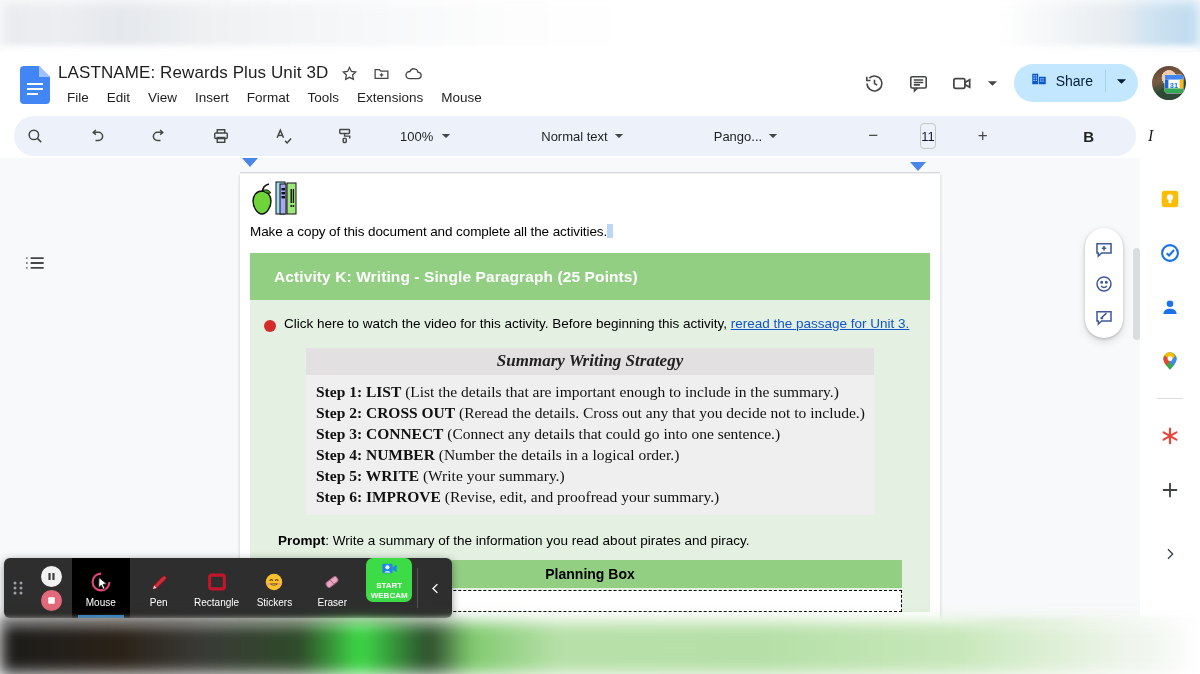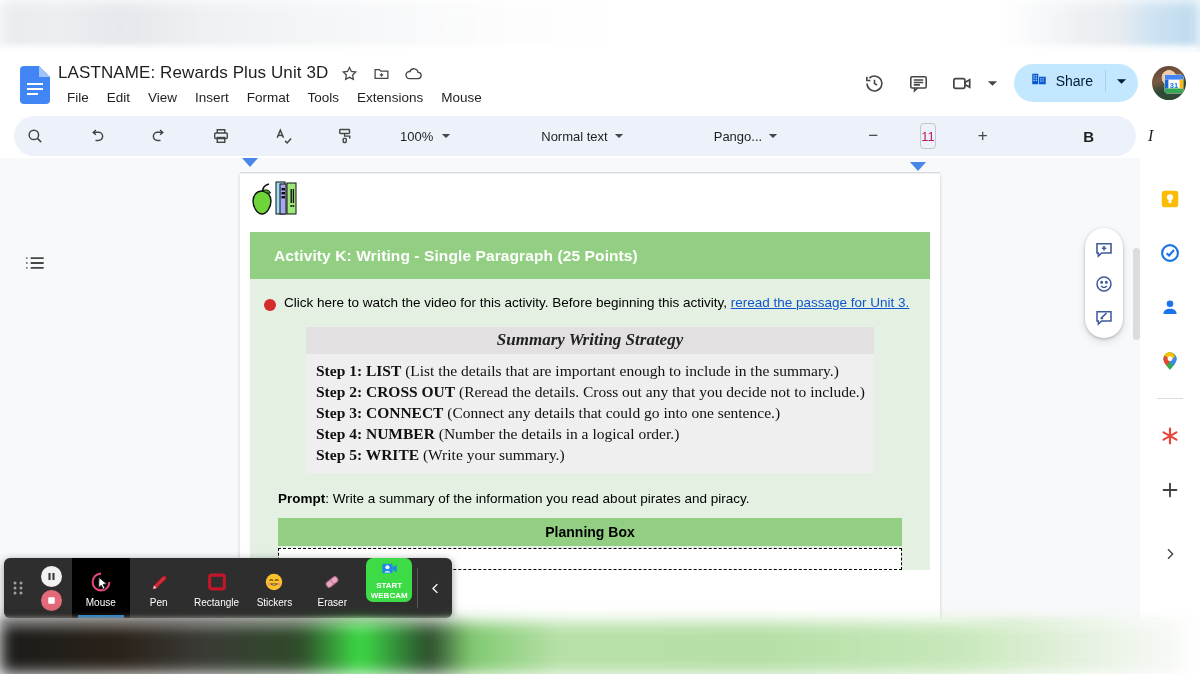--- a/index.html
+++ b/index.html
@@ -91,21 +91,21 @@
     height: 30px; min-width: 30px; border-radius: 4px; display: flex; align-items: center;
     justify-content: center; cursor: pointer; color: #444746; padding: 0 4px;
   }
   .tb-sep { width: 1px; height: 20px; background: #c7c7c7; margin: 0 6px; }
   .tb-zoom { font-size: 13px; color: #1f1f1f; padding: 0 4px 0 8px; }
   .tb-drop { display: flex; align-items: center; cursor: pointer; border-radius: 4px; height: 30px; }
   .tb-text { font-size: 13px; color: #1f1f1f; padding: 0 2px 0 10px; white-space: nowrap; }
   .caret-s { width: 18px; display:flex; align-items:center; justify-content:center; }
   .fontsize-box {
     width: 34px; height: 26px; border: 1px solid #c4c7c5; border-radius: 4px;
-    display: flex; align-items: center; justify-content: center; font-size: 13px; color: #be185d;
+    display: flex; align-items: center; justify-content: center; font-size: 13px; color: #0f172a;
     background: #edf2fa;
   }
   .tb-right { margin-left: auto; display: flex; align-items: center; }
 
   
   .editor {
     position: absolute; left: 0; top: 106px; width: 1140px; height: 464px;
     background: #f8f9fa; overflow: hidden;
   }
   .outline-btn {
@@ -534,40 +534,42 @@
           <rect x="37" y="3" width="9" height="31" fill="#9ee87a" stroke="#111" stroke-width="1"></rect>
           <path d="M41.2 9v14" stroke="#111" stroke-width="1.4"></path>
           <circle cx="41.2" cy="26" r="1" fill="#111"></circle>
           <path d="M43.4 9v14" stroke="#111" stroke-width="1.4"></path>
           <circle cx="43.4" cy="26" r="1" fill="#111"></circle>
           <path d="M12 11c-5.5 0-9 4.5-9 10s4 13 9 13 9-7.5 9-13-3.5-10-9-10z" fill="#6fd43a" stroke="#111" stroke-width="1.4"></path>
           <path d="M12.5 12c0-4 2.5-7 6.5-8" fill="none" stroke="#111" stroke-width="1.6"></path>
           <path d="M13 10.5c3.5-1.5 7 0 7.5 2.5-3 1-6-0.5-7.5-2.5z" fill="#3a9e1e" stroke="#111" stroke-width="1"></path>
         </svg>
 
+        <div class="intro-line"><span>Make a copy of this document and complete all the activities.</span><span class="cursor-sel"></span></div>
 
         <div class="act-banner">
           <span>Activity K: Writing - Single Paragraph (25 Points)</span>
         </div>
 
         <div class="act-body">
 
           <div class="video-line">
             <span class="red-dot"></span>
             <span><span>Click here to watch the video for this activity. Before beginning this activity, </span><a href="#">reread the passage for Unit 3.</a></span>
           </div>
 
           <div class="strategy-box">
             <div class="strategy-title">Summary Writing Strategy</div>
             <ul class="strategy-list">
               <li><b>Step 1: LIST</b><span> (List the details that are important enough to include in the summary.)</span></li>
               <li><b>Step 2: CROSS OUT</b><span> (Reread the details. Cross out any that you decide not to include.)</span></li>
               <li><b>Step 3: CONNECT</b><span> (Connect any details that could go into one sentence.)</span></li>
               <li><b>Step 4: NUMBER</b><span> (Number the details in a logical order.)</span></li>
               <li><b>Step 5: WRITE</b><span> (Write your summary.)</span></li>
+              <li><b>Step 6: IMPROVE</b><span> (Revise, edit, and proofread your summary.)</span></li>
             </ul>
           </div>
 
           <div class="prompt-line"><b>Prompt</b><span>: Write a summary of the information you read about pirates and piracy.</span></div>
 
           <div class="plan-banner">
             <span>Planning Box</span>
           </div>
           <div class="plan-input"></div>
         </div>

